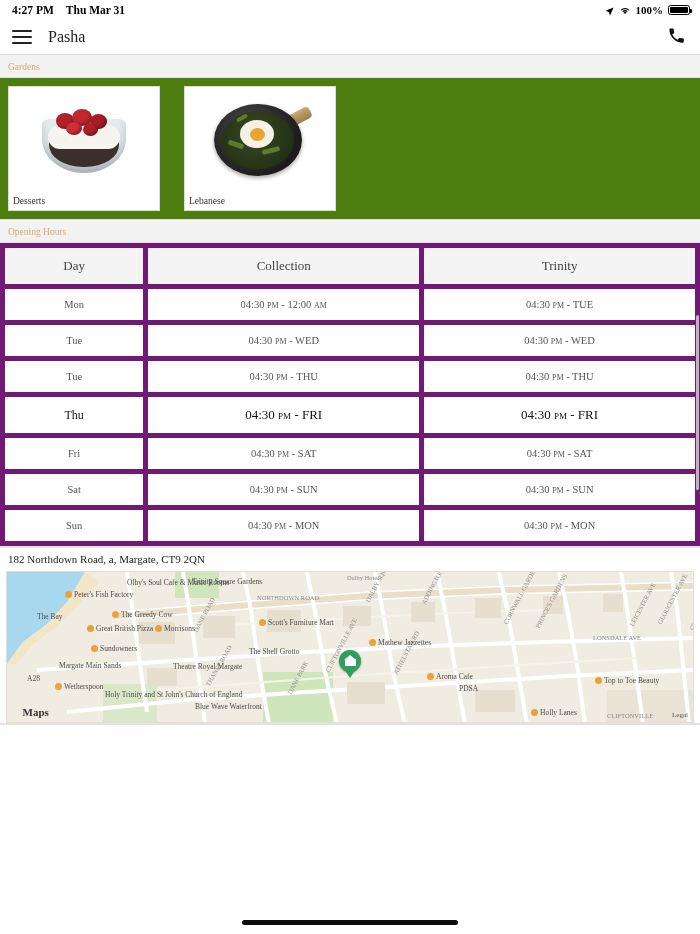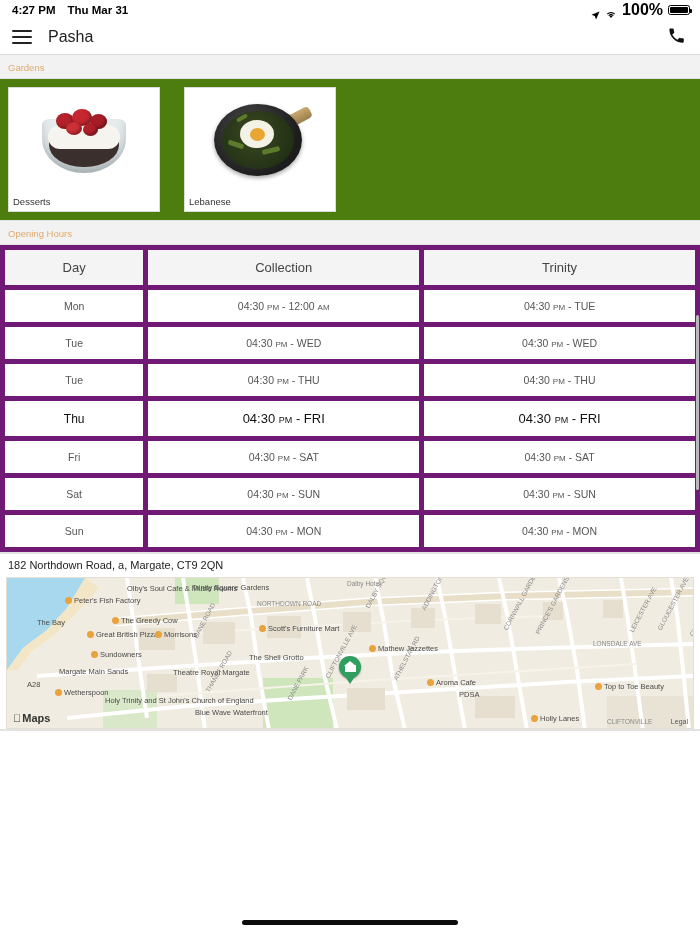--- a/index.html
+++ b/index.html
@@ -2,31 +2,31 @@
 <html><head>
 <meta charset="utf-8">
 <style>
   * { box-sizing: border-box; margin: 0; padding: 0; }
   html, body {
     width: 700px; height: 934px;
     font-family: "Liberation Sans", sans-serif;
     background: #ffffff;
     overflow: hidden;
   }
-  .screen { position: relative; width: 700px; height: 934px; background: #f2f2f2; }
+  .screen { position: relative; width: 700px; height: 934px; background: #f2f2f2; font-family: Liberation Serif, serif; }
 
   
   .statusbar {
     height: 20px; background: #ffffff;
     display: flex; align-items: center;
     padding: 0 10px 0 12px;
     font-size: 11.5px; font-weight: bold; color: #000;
   }
   .status-left { display: flex; gap: 12px; align-items: center; }
-  .status-right { margin-left: auto; display: flex; gap: 5px; align-items: center; font-size: 16px; }
+  .status-right { margin-left: auto; display: flex; gap: 5px; align-items: center; font-size: 11px; }
   .loc-arrow { display: inline-block; width: 9px; height: 9px; }
   .wifi-ico { display: inline-block; width: 12px; height: 10px; }
   .batt {
     display: inline-block; width: 22px; height: 10px;
     border: 1px solid #000; border-radius: 2.5px; position: relative;
   }
   .batt::after {
     content: ""; position: absolute; right: -3px; top: 3px;
     width: 2px; height: 4px; background: #000; border-radius: 0 1px 1px 0;
   }

